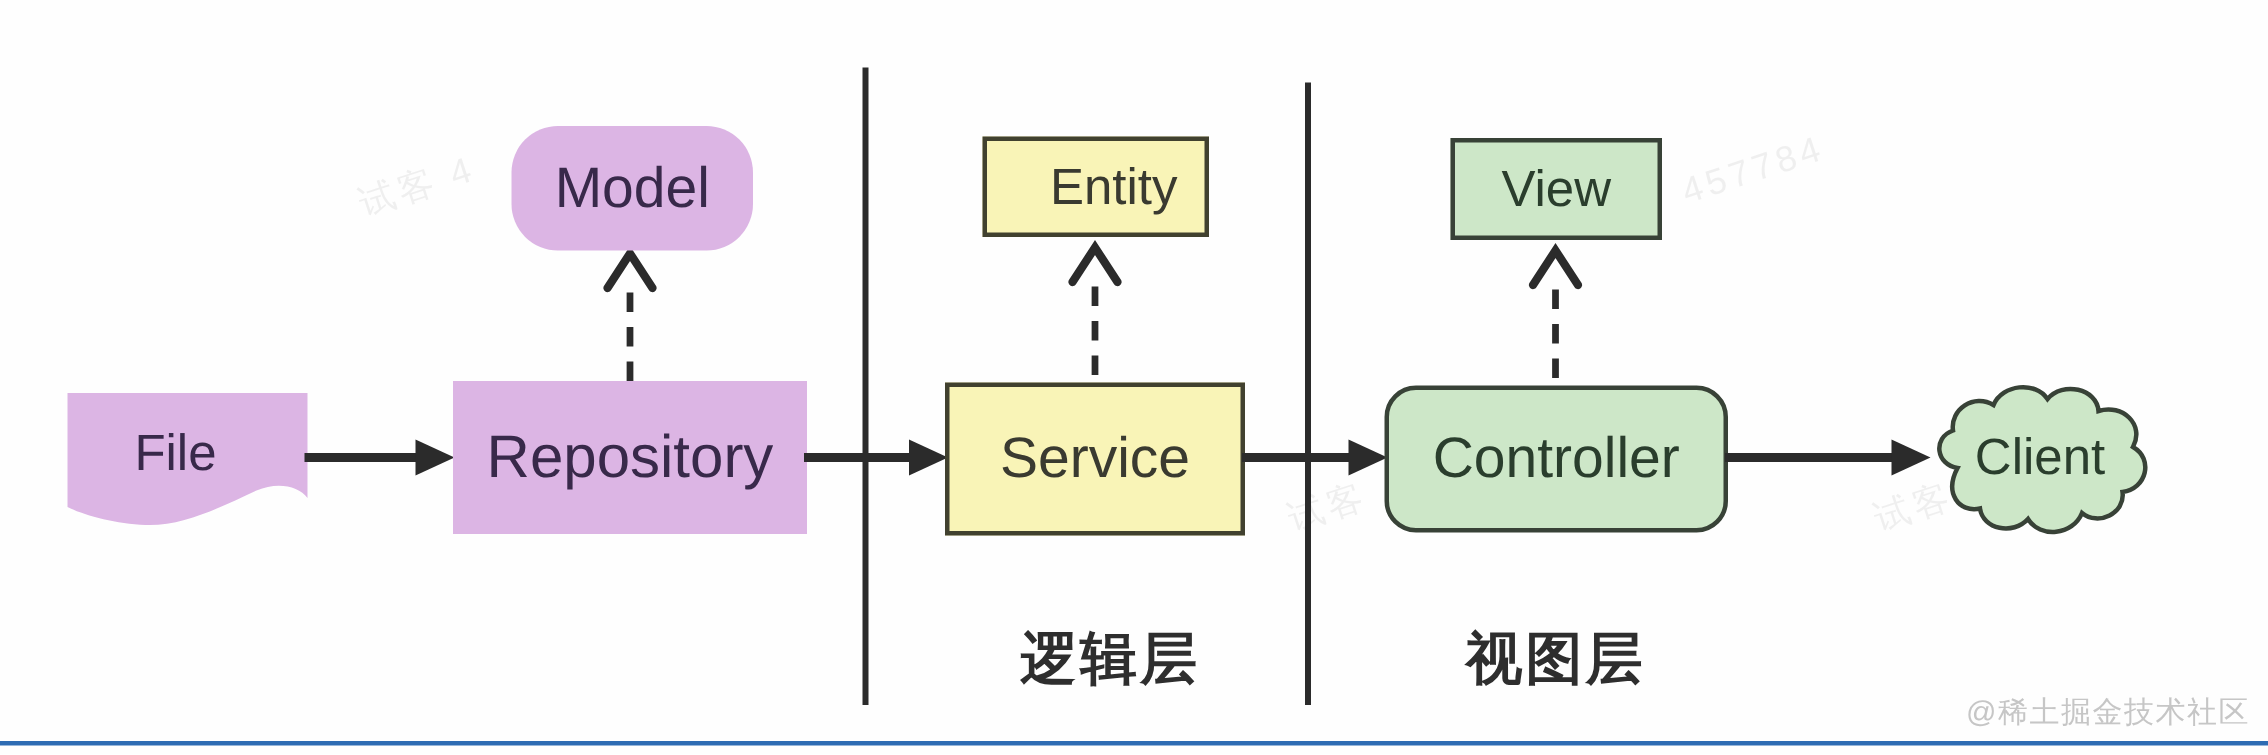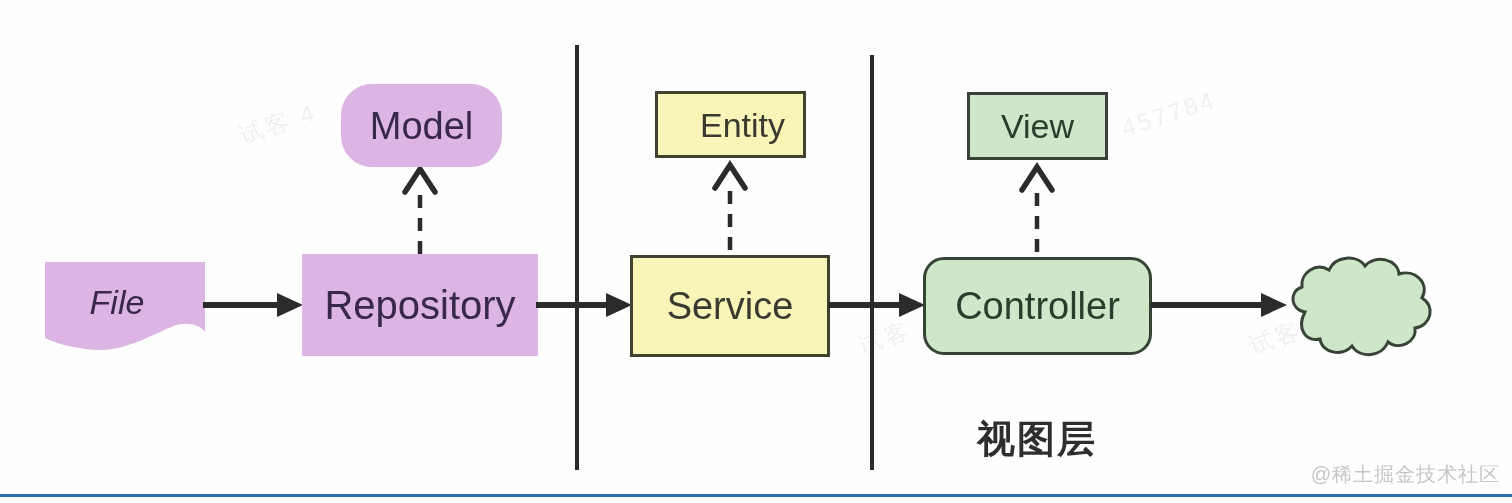--- a/index.html
+++ b/index.html
@@ -56,21 +56,21 @@
   <span class="faint-mark" style="left:1120px;top:100px;">457784</span>
   <span class="faint-mark" style="left:858px;top:322px;">试客</span>
   <span class="faint-mark" style="left:1248px;top:318px;">试客 4</span>
 
   <div class="divider" style="left:575px;top:45px;height:425px;"></div>
   <div class="divider" style="left:870px;top:55px;height:415px;"></div>
 
   <svg class="connector" style="left:45px;top:262px;" width="160" height="94" viewBox="0 0 160 94">
     <path class="doc-fill" d="M0,0 H160 V70 C154,62 140,59 126,65 C104,75 78,89 52,88 C32,87 12,82 0,76 Z"></path>
   </svg>
-  <div class="shape-label" style="left:45px;top:268px;width:144px;height:68px;font-size:34px;color:var(--purple-text);font-style:italic;">File</div>
+  <div class="shape-label" style="left:45px;top:268px;width:144px;height:68px;font-size:34px;color:var(--purple-text);">File</div>
 
   <svg class="connector" style="left:203px;top:289px;" width="100" height="32" viewBox="0 0 100 32">
     <line class="solid-line" x1="0" y1="16" x2="76" y2="16"></line>
     <polygon class="arrow-head" points="74,4 100,16 74,28"></polygon>
   </svg>
 
   <div class="node purple-box" style="left:302px;top:254px;width:236px;height:102px;font-size:40px;">
     <span>Repository</span>
   </div>
 
@@ -120,20 +120,22 @@
   </div>
 
   <svg class="connector" style="left:1150px;top:289px;" width="137" height="32" viewBox="0 0 137 32">
     <line class="solid-line" x1="0" y1="16" x2="113" y2="16"></line>
     <polygon class="arrow-head" points="111,4 137,16 111,28"></polygon>
   </svg>
 
   <svg class="connector" style="left:1283px;top:250px;" width="152" height="114" viewBox="0 0 152 114">
     <path class="cloud-shape" d="M22,62 C8,60 5,42 19,37 C17,23 33,12 46,20 C52,6 74,4 82,16 C92,4 115,9 116,24 C132,19 147,33 139,48 C153,56 148,76 132,78 C134,92 116,101 105,92 C99,107 77,109 69,96 C59,107 39,103 37,89 C23,92 13,79 22,62 Z"></path>
   </svg>
+  <div class="shape-label" style="left:1295px;top:270px;width:130px;height:70px;font-size:34px;color:var(--green-text);">Client</div>
 
+  <div class="layer-label" style="left:660px;top:414px;">逻辑层</div>
   <div class="layer-label" style="left:957px;top:414px;">视图层</div>
 
   <div class="site-watermark">@稀土掘金技术社区</div>
 
   <div class="bottom-rule"></div>
 
 </div>
 
 </body></html>

